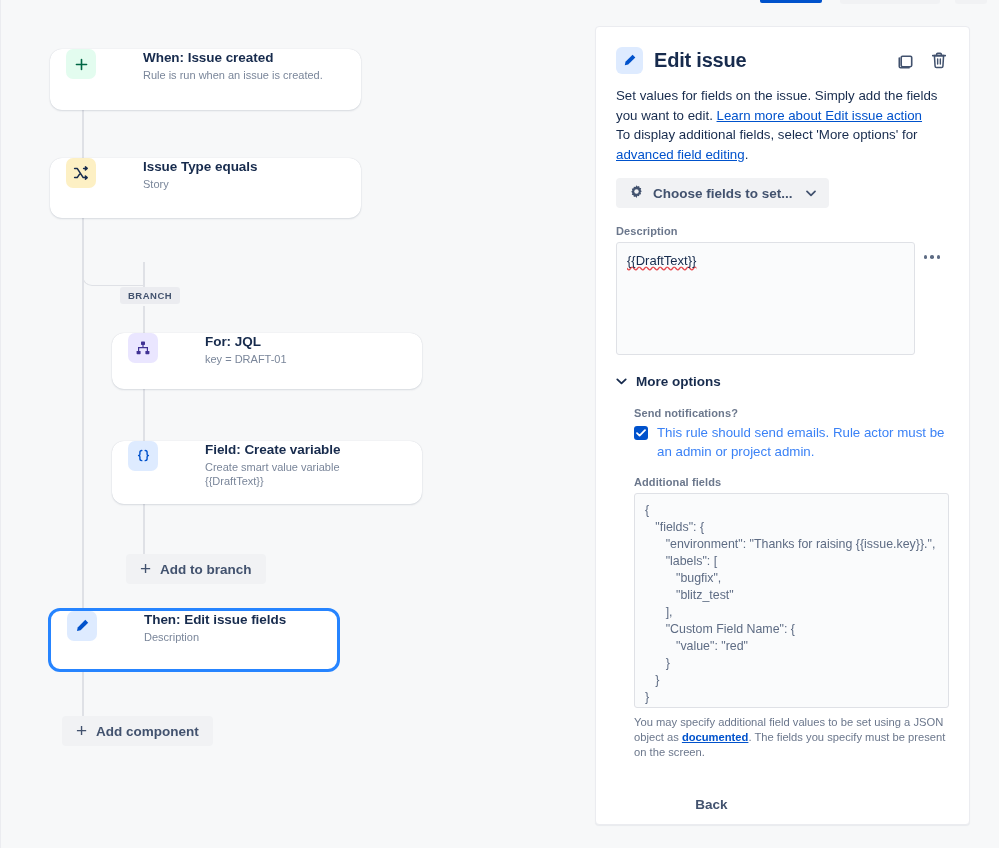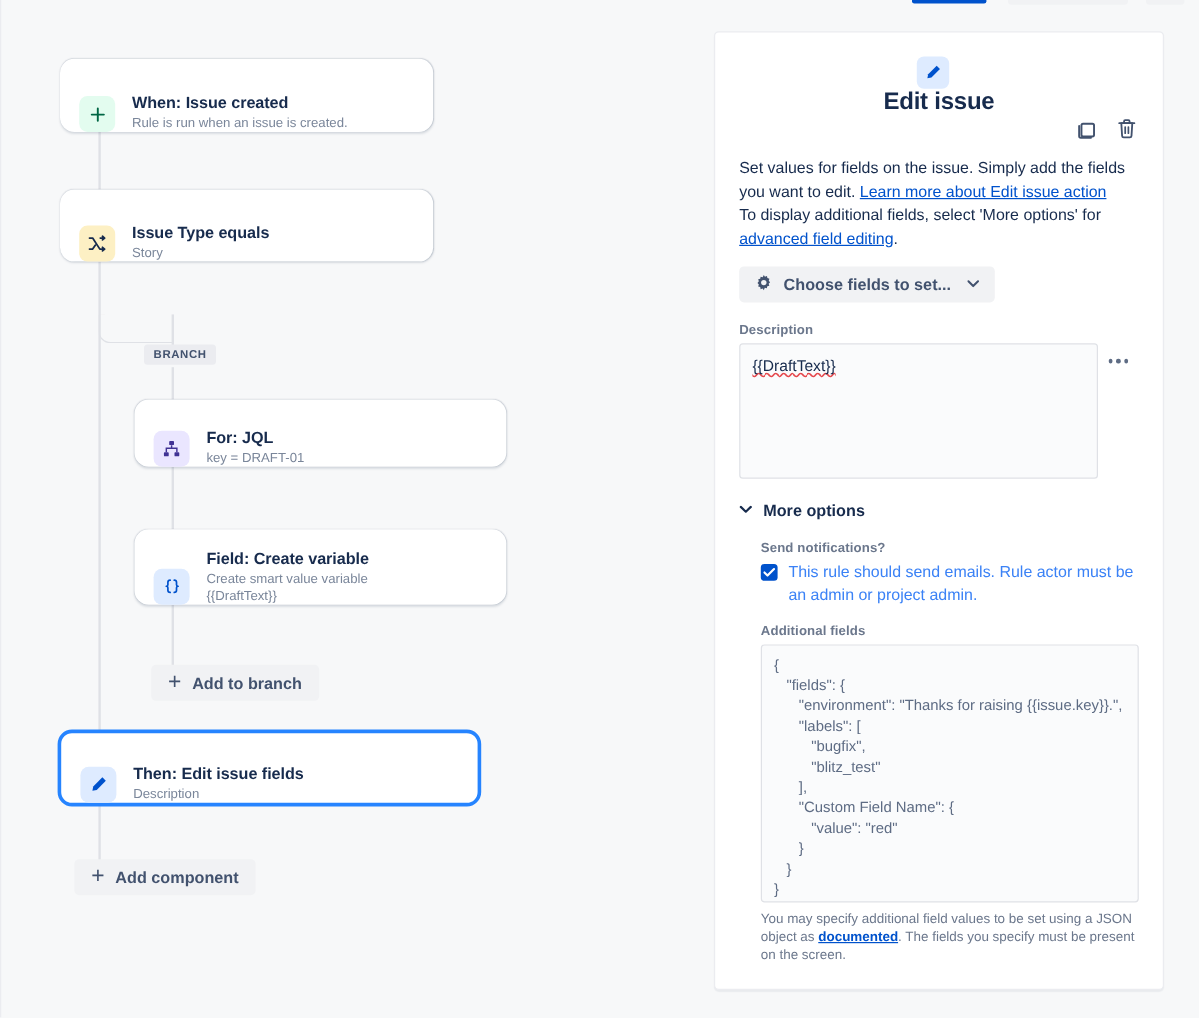--- a/index.html
+++ b/index.html
@@ -44,23 +44,24 @@
     border-bottom:1.5px solid #dfe1e6;
     border-bottom-left-radius:10px;
   }
 
   
   .node {
     position:absolute;
     background:#ffffff;
     border-radius:12px;
     box-shadow:0 1px 2px rgba(9,30,66,.12), 0 0 1px rgba(9,30,66,.16);
-    display:flex; align-items:flex-end;
+    display:flex; align-items:flex-start;
     padding:0 16px;
     cursor:pointer;
+    gap:33px;
   }
   .node.selected {
     border:3px solid #2684ff;
     box-shadow:none;
   }
   .node-icon {
     width:30px; height:30px; border-radius:7px;
     display:flex; align-items:center; justify-content:center;
     flex:0 0 auto; margin-right:14px;
   }
@@ -111,21 +112,21 @@
     position:absolute; left:595px; top:26px;
     width:375px; height:799px;
     background:#ffffff;
     border:1px solid #ebecf0;
     border-radius:4px;
     box-shadow:0 1px 1px rgba(9,30,66,.06);
     overflow:hidden;
   }
   #panel-body { padding:20px 20px 0 20px; position:relative; height:100%; }
 
-  .panel-head { display:flex; align-items:center;flex-direction:column; }
+  .panel-head { display:flex; align-items:center; }
   .panel-head-icon {
     width:27px; height:27px; border-radius:6px; background:#deebff;
     display:flex; align-items:center; justify-content:center;
     flex:0 0 auto; margin-right:11px;
   }
   .panel-title {
     font-size:20px; font-weight:600; color:#172b4d; letter-spacing:-0.2px;
   }
   .panel-head-actions {
     margin-left:auto; display:flex; align-items:center; gap:13px;
@@ -294,21 +295,21 @@
         <div class="node-sub">Create smart value variable
 {{DraftText}}</div>
       </div>
     </div>
 
     <button class="add-btn" style="left:125px;top:554px;">
       <span class="plus">+</span>
       <span>Add to branch</span>
     </button>
 
-    <div class="node selected" style="left:47px;top:608px;width:353px;height:64px;">
+    <div class="node selected" style="left:47px;top:608px;width:292px;height:64px;">
       <div class="node-icon ic-blue">
         <svg width="16" height="16" viewBox="0 0 16 16" aria-hidden="true">
           <path d="M11.3 1.8l2.9 2.9-7.6 7.6-3.6.7.7-3.6z" fill="#0052cc"></path>
         </svg>
       </div>
       <div class="node-text">
         <div class="node-title">Then: Edit issue fields</div>
         <div class="node-sub">Description</div>
       </div>
     </div>

